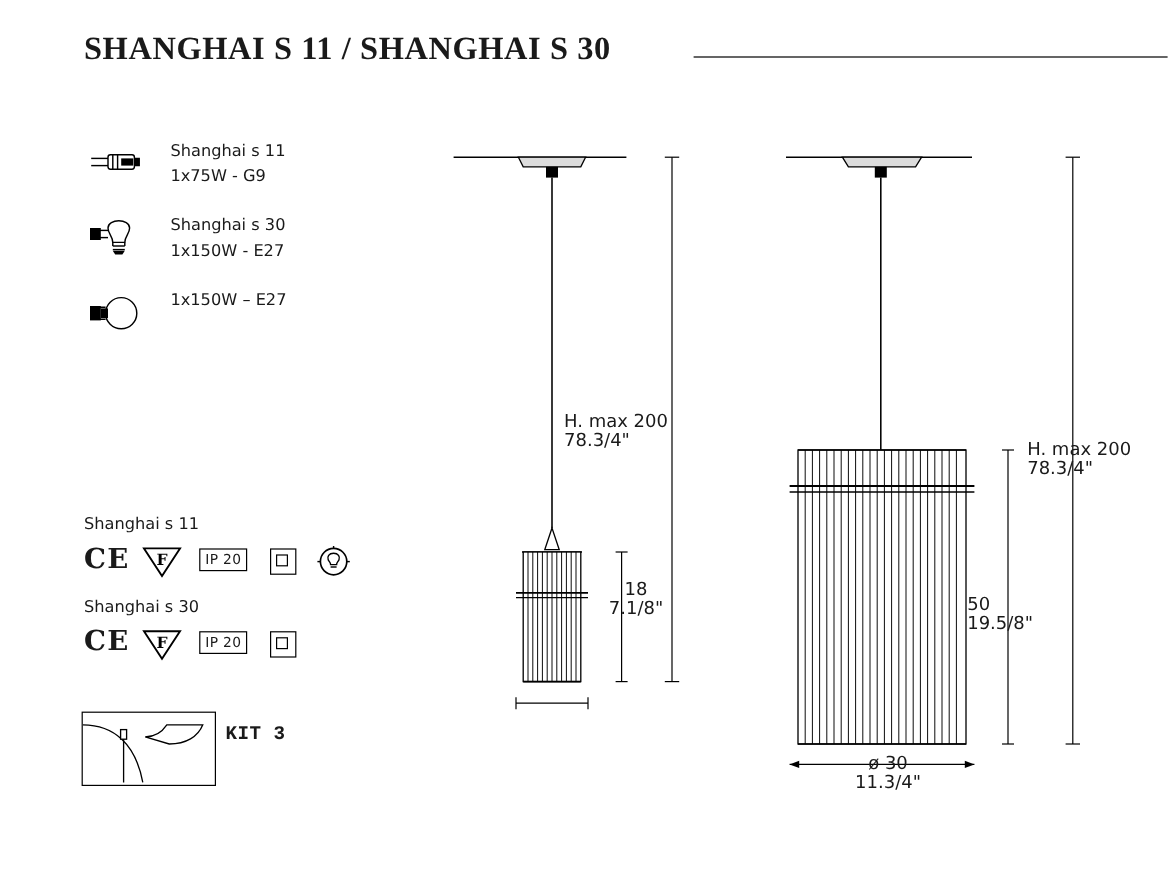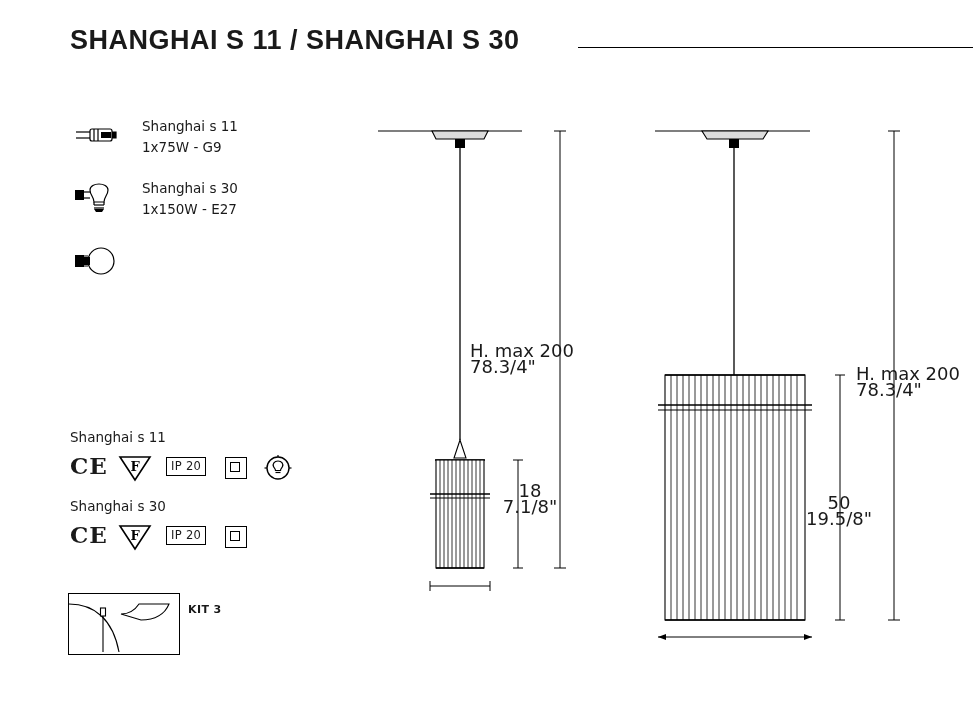--- a/index.html
+++ b/index.html
@@ -22,21 +22,21 @@
 
   
   #page-title {
     position: absolute;
     left: 70px;
     top: 25px;
     font-size: 27px;
     font-weight: bold;
     letter-spacing: 0.5px;
     white-space: nowrap;
-    font-family: Liberation Sans, sans-serif;
+    font-family: Liberation Serif, serif;
   }
   #title-rule {
     position: absolute;
     left: 578px;
     top: 47px;
     width: 395px;
     height: 1px;
     background: #000;
   }
 
@@ -124,32 +124,33 @@
     top: 593px;
     width: 110px;
     height: 60px;
     border: 1.3px solid #000;
     overflow: hidden;
   }
   #kit-label {
     position: absolute;
     left: 188px;
     top: 603px;
-    font-size: 11px;
+    font-size: 16px;
     font-weight: bold;
     letter-spacing: 0.4px;
+    font-family: Liberation Mono, monospace;
   }
 
   
   .drawing {
     position: absolute;
   }
   .dim-text {
     position: absolute;
-    font-size: 18px;
+    font-size: 15px;
     line-height: 16px;
     text-align: center;
     white-space: nowrap;
   }
 
   svg { display: block; overflow: visible; }
 </style>
 </head>
 <body>
 
@@ -204,20 +205,21 @@
       <svg width="60" height="44" viewBox="0 0 60 44">
         <g stroke="#000" stroke-width="1.2" fill="none">
           <circle cx="33" cy="21" r="13" fill="#ffffff"></circle>
           <path d="M20 16 L13 16 M20 26 L13 26"></path>
         </g>
         <rect x="7" y="15" width="9" height="12" fill="#000"></rect>
         <rect x="16" y="17" width="6" height="8" fill="#000"></rect>
       </svg>
     </div>
     <div class="txt">
+      <div>1x150W – E27</div>
     </div>
   </div>
 
   <div class="cert-title" style="left:70px; top:429px;">Shanghai  s 11</div>
   <div class="cert-row" style="left:70px; top:453px; width:290px;">
     <div class="ce-mark" style="left:0; top:0;">CE</div>
     <div class="f-tri" style="left:48px; top:1px;">
       <svg width="34" height="28" viewBox="0 0 34 28">
         <polygon points="2,3 32,3 17,26" fill="none" stroke="#000" stroke-width="1.6"></polygon>
         <text x="17" y="17" font-family="DejaVu Serif, serif" font-size="13" font-weight="bold" text-anchor="middle" fill="#000">F</text>
@@ -377,19 +379,23 @@
         <polygon points="172,517 164,514 164,520" fill="#000" stroke="none"></polygon>
       </g>
     </svg>
   </div>
 
   <div class="dim-text" style="left:856px; top:366px; width:115px; text-align:left;">
     <div>H. max 200</div>
     <div>78.3/4"</div>
   </div>
 
-  <div class="dim-text" style="left:806px; top:495px; width:66px; text-align:center;">
+  <div class="dim-text" style="left:806px; top:495px; width:66px; text-align:left;">
     <div>50</div>
     <div>19.5/8"</div>
   </div>
 
+  <div class="dim-text" style="left:670px; top:628px; width:140px;">
+    <div>ø 30</div>
+    <div>11.3/4"</div>
+  </div>
 
 </div>
 
 </body></html>

